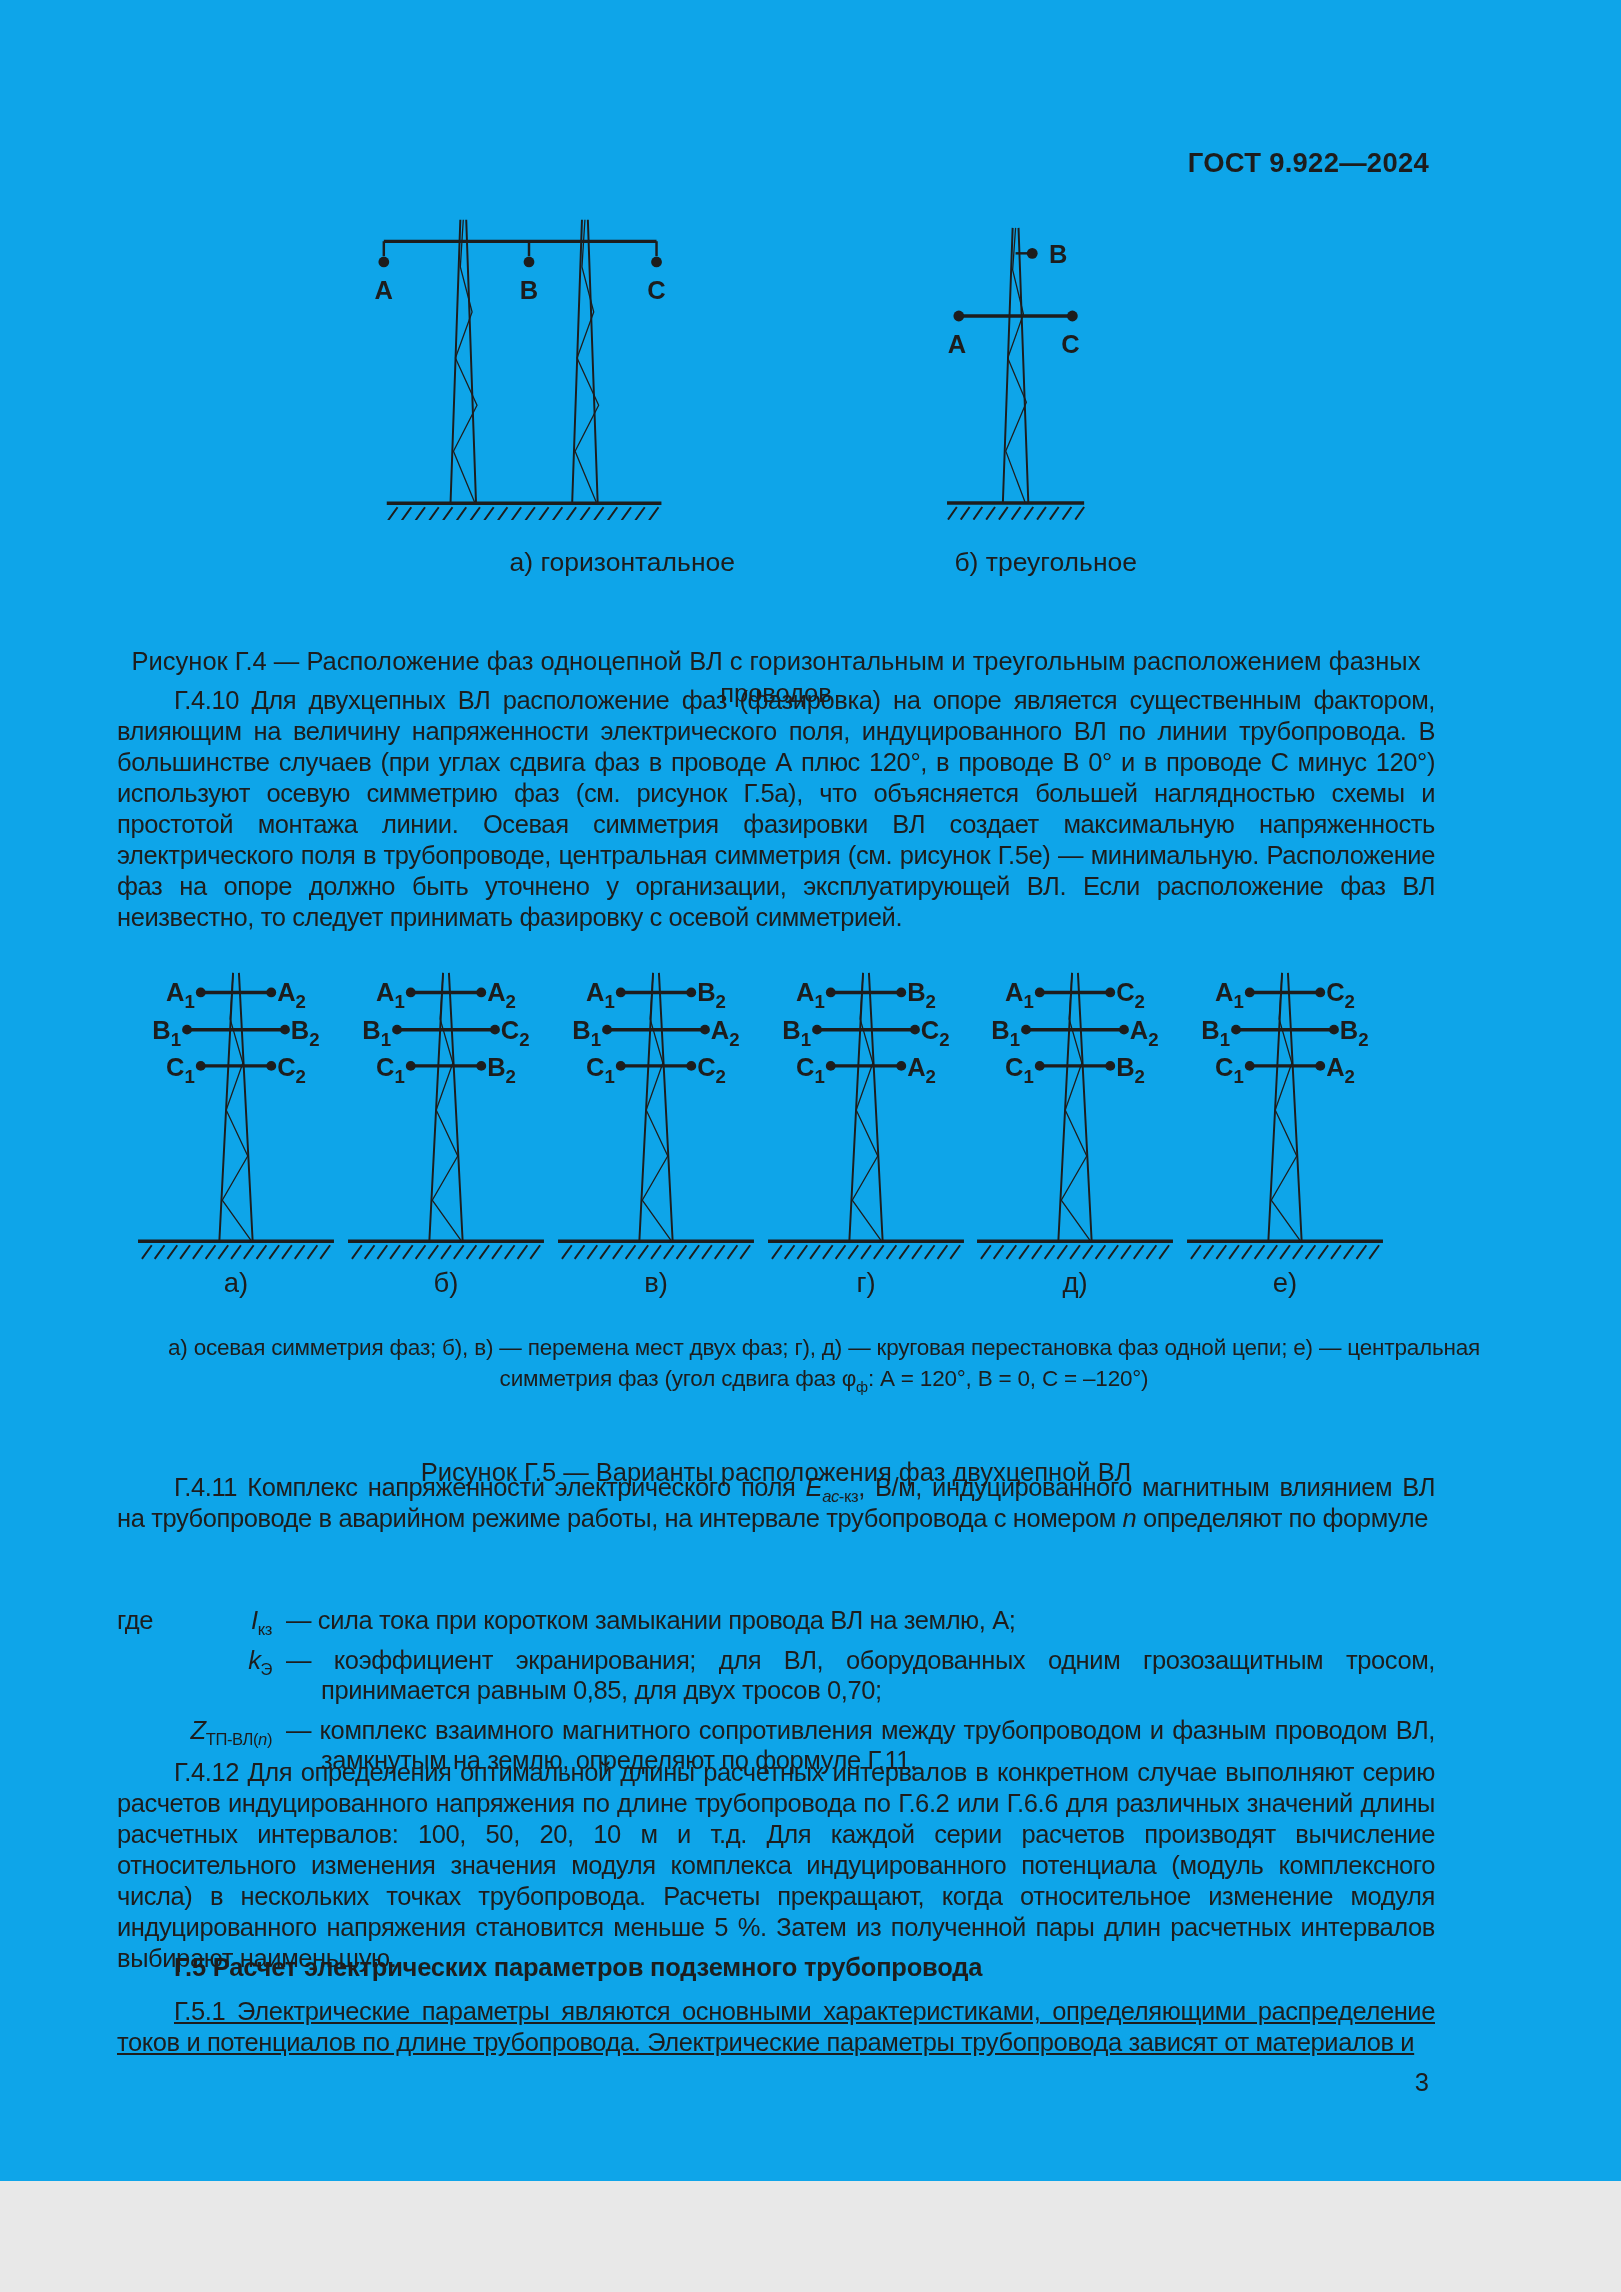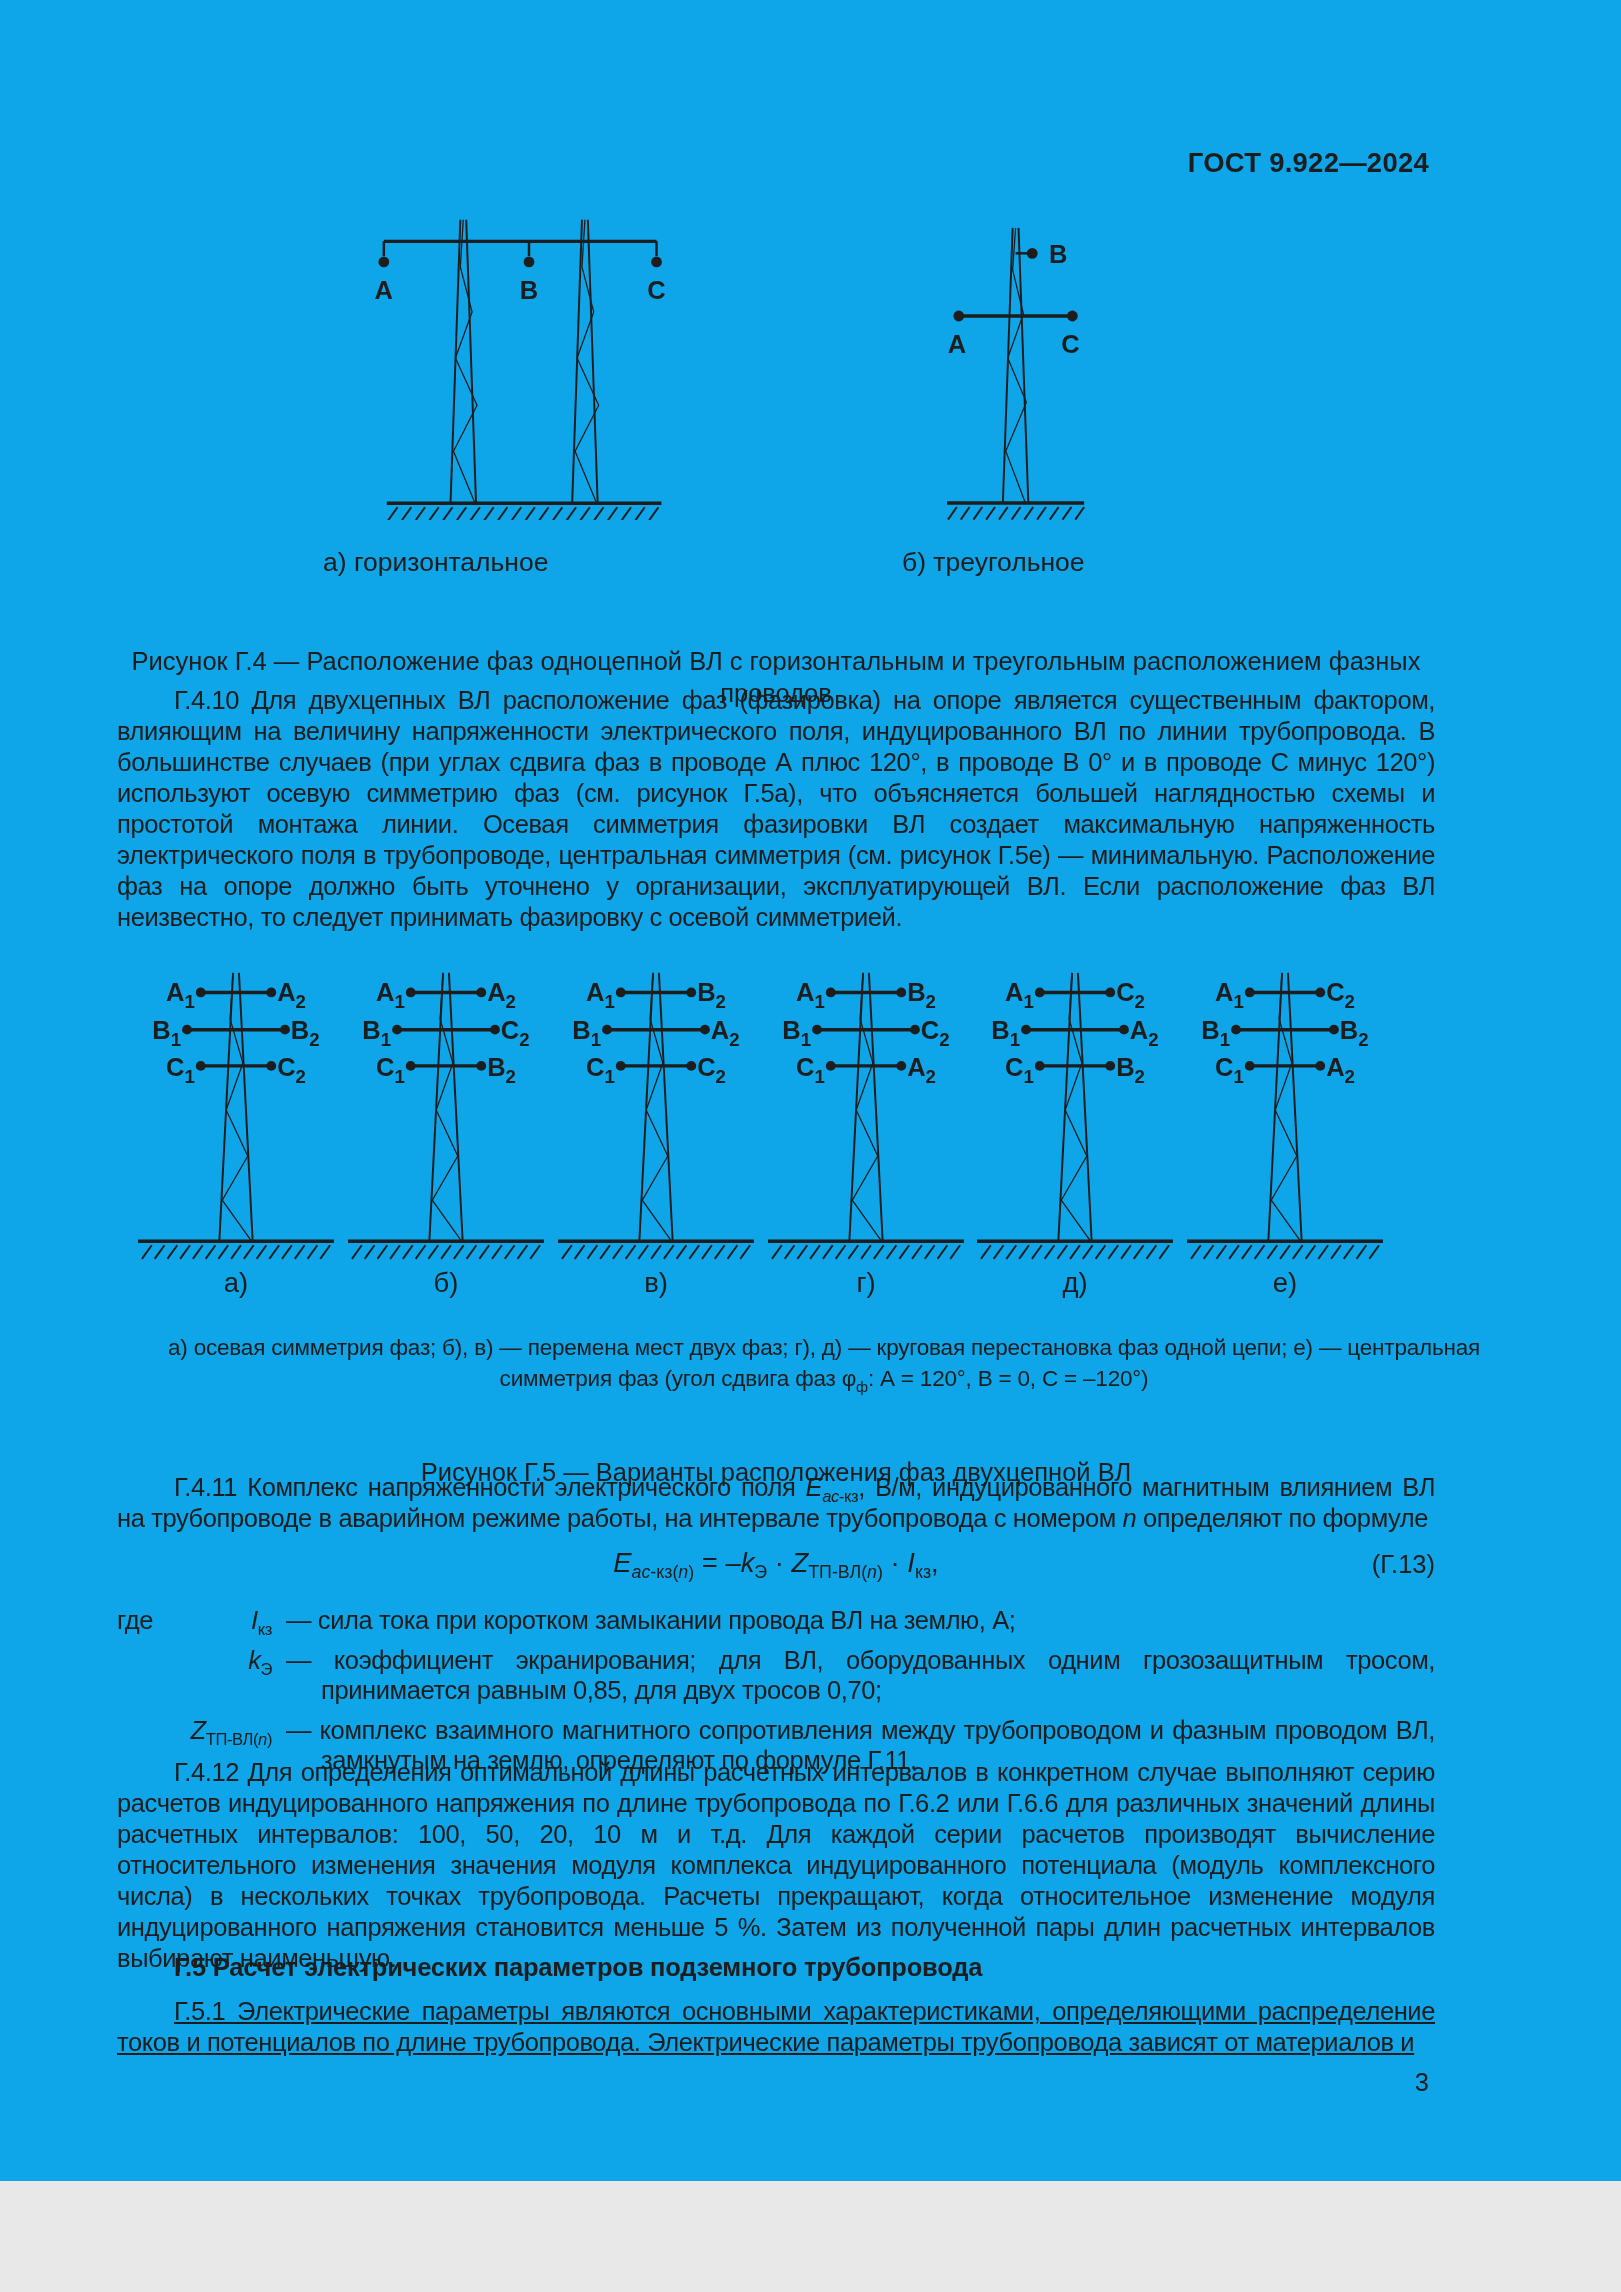--- a/index.html
+++ b/index.html
@@ -5,21 +5,21 @@
   html,body{margin:0;padding:0;background:#e8e8e8;}
   .page{
     position:relative;width:1621px;height:2181px;background:#0ea5e9;
     font-family:"Liberation Sans", sans-serif;color:#1d1d1d;overflow:hidden;
     margin:0 auto;
   }
   .doc-header{position:absolute;top:147px;right:192px;font-weight:bold;font-size:27.4px;letter-spacing:0.3px;}
   .fig{position:absolute;}
   .g4a{left:323px;top:206px;}
   .g4b{left:902px;top:206px;}
-  .subcap{position:absolute;text-align:left;font-size:26.5px;}
+  .subcap{position:absolute;text-align:right;font-size:26.5px;}
   .subcap-a{left:323px;width:412px;top:547px;}
   .subcap-b{left:902px;width:235px;top:547px;}
   .caption{position:absolute;left:117px;width:1318px;text-align:center;font-size:25.5px;line-height:32px;margin-top:39px;}
   .cap-g4{top:606px;}
   .cap-g5{top:1417px;}
   .para{position:absolute;left:117px;width:1318px;font-size:25.5px;line-height:31px;
         text-align:justify;text-indent:57px;letter-spacing:-0.4px;}
   .p-g410{top:685px;}
   .p-g411{top:1472px;}
   .p-g412{top:1757px;}
@@ -217,24 +217,20 @@
       <text class="tlabel" x="110" y="334" text-anchor="middle">е)</text>
     </svg>
     </div>
 
   <div class="legend legend-1">а) осевая симметрия фаз; б), в) — перемена мест двух фаз; г), д) — круговая перестановка фаз одной цепи; е) — центральная</div>
   <div class="legend legend-2">симметрия фаз (угол сдвига фаз φ<sub>ф</sub>: А = 120°, В = 0, С = –120°)</div>
   <div class="caption cap-g5">Рисунок Г.5 — Варианты расположения фаз двухцепной ВЛ</div>
 
   <div class="para p-g411">Г.4.11 Комплекс напряженности электрического поля <i>E</i><sub><i>ас</i>-кз</sub>, В/м, индуцированного магнитным влиянием ВЛ на трубопроводе в аварийном режиме работы, на интервале трубопровода с номером <i>n</i> определяют по формуле</div>
 
-  <div class="formula-row">
-    <div class="formula"><i>E</i><sub><i>ас</i>-кз(<i>n</i>)</sub> = –<i>k</i><sub>Э</sub> · <i>Z</i><sub>ТП-ВЛ(<i>n</i>)</sub> · <i>I</i><sub>кз</sub>,</div>
-    <div class="formula-num">(Г.13)</div>
-  </div>
 
   <div class="where">
     <div class="where-row">
       <div class="where-intro">где</div>
       <div class="where-term"><i>I</i><sub>кз</sub></div>
       <div class="where-def">— сила тока при коротком замыкании провода ВЛ на землю, А;</div>
     </div>
     <div class="where-row">
       <div class="where-intro"></div>
       <div class="where-term"><i>k</i><sub>Э</sub></div>

